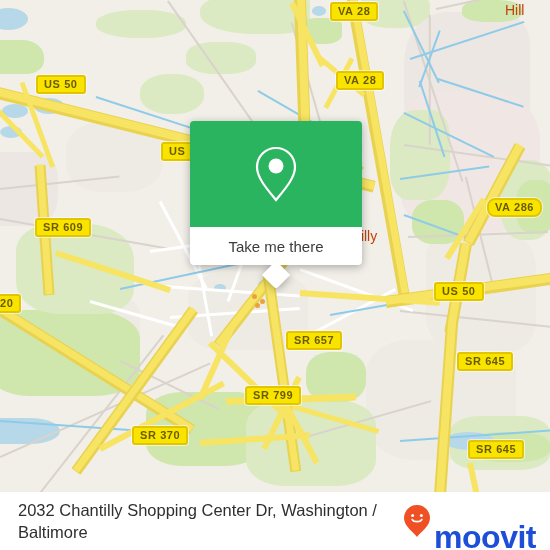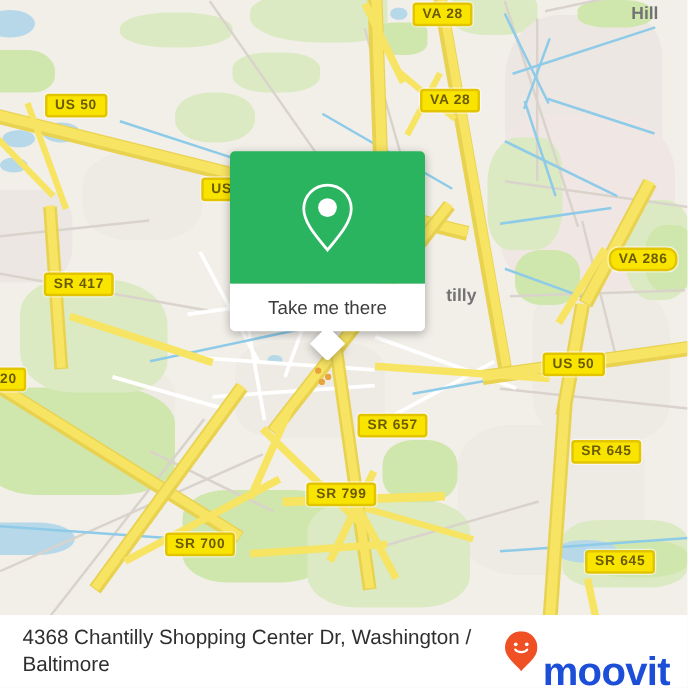--- a/index.html
+++ b/index.html
@@ -73,31 +73,30 @@
     padding: 0 6px;
     white-space: nowrap;
     text-align: center;
     display: flex;
     align-items: center;
     justify-content: center;
     box-shadow: 0 0 0 1px rgba(255,255,255,0.6);
   }
   .place-label {
     position: absolute;
-    color: #737373;
+    color: #c2410c;
     font-size: 14px;
     white-space: nowrap;
-    font-weight: bold;
   }
 
   
   #popup {
     position: absolute;
-    left: 184px; top: 121px;
-    width: 156px;
+    left: 190px; top: 121px;
+    width: 172px;
     filter: drop-shadow(0 2px 4px rgba(0,0,0,0.30));
   }
   #popup-green {
     background: #2bb45f;
     border-radius: 4px 4px 0 0;
     height: 106px;
     display: flex;
     align-items: center;
     justify-content: center;
   }
@@ -309,48 +308,48 @@
     <div class="landmass" style="left:260px;top:299px;width:5px;height:5px;border-radius:50%;background:#e8a33d;"></div>
     <div class="landmass" style="left:255px;top:303px;width:5px;height:5px;border-radius:50%;background:#e8a33d;"></div>
 
     <div class="place-label" style="left:505px;top:2px;">Hill</div>
     <div class="place-label" style="left:357px;top:228px;">tilly</div>
 
     <div class="shield" style="left:330px;top:2px;">VA 28</div>
     <div class="shield" style="left:336px;top:71px;">VA 28</div>
     <div class="shield" style="left:36px;top:75px;">US 50</div>
     <div class="shield" style="left:161px;top:142px;">US</div>
-    <div class="shield" style="left:35px;top:218px;">SR 417</div>
+    <div class="shield" style="left:35px;top:218px;">SR 609</div>
     <div class="shield" style="left:487px;top:198px;border-radius:8px;">VA 286</div>
     <div class="shield" style="left:434px;top:282px;">US 50</div>
     <div class="shield" style="left:-8px;top:294px;">20</div>
     <div class="shield" style="left:286px;top:313px;margin-top:18px;">SR 657</div>
     <div class="shield" style="left:457px;top:352px;">SR 645</div>
     <div class="shield" style="left:245px;top:386px;">SR 799</div>
-    <div class="shield" style="left:132px;top:426px;">SR 700</div>
+    <div class="shield" style="left:132px;top:426px;">SR 370</div>
     <div class="shield" style="left:468px;top:440px;">SR 645</div>
 
     <div id="popup">
       <div id="popup-green">
         <svg width="46" height="58" viewBox="0 0 46 58">
           <path d="M23 3 C12.5 3 4 11.5 4 22 C4 33 14 44 23 55 C32 44 42 33 42 22 C42 11.5 33.5 3 23 3 Z" fill="none" stroke="#ffffff" stroke-width="2.2"></path>
           <circle cx="23" cy="21" r="7.5" fill="#ffffff"></circle>
         </svg>
       </div>
       <div id="popup-tail"></div>
       <div id="popup-action">
         <span>Take me there</span>
       </div>
     </div>
 
 
   </div>
 
   <div id="footer">
-    <div id="footer-address">4368 Chantilly Shopping Center Dr, Washington / Baltimore</div>
+    <div id="footer-address">2032 Chantilly Shopping Center Dr, Washington / Baltimore</div>
     <div id="brand">
       <svg id="brand-mark" viewBox="0 0 26 32">
         <path d="M13 0 C5.8 0 0 5.8 0 13 C0 21.5 10 27.5 13 32 C16 27.5 26 21.5 26 13 C26 5.8 20.2 0 13 0 Z" fill="#ef5125"></path>
         <circle cx="8.6" cy="10.4" r="1.5" fill="#ffffff"></circle>
         <circle cx="17.4" cy="10.4" r="1.5" fill="#ffffff"></circle>
         <path d="M8.2 14.6 C9.8 17.4 16.2 17.4 17.8 14.6" fill="none" stroke="#ffffff" stroke-width="1.7" stroke-linecap="round"></path>
       </svg>
       <span id="brand-text">moovit</span>
     </div>
   </div>

